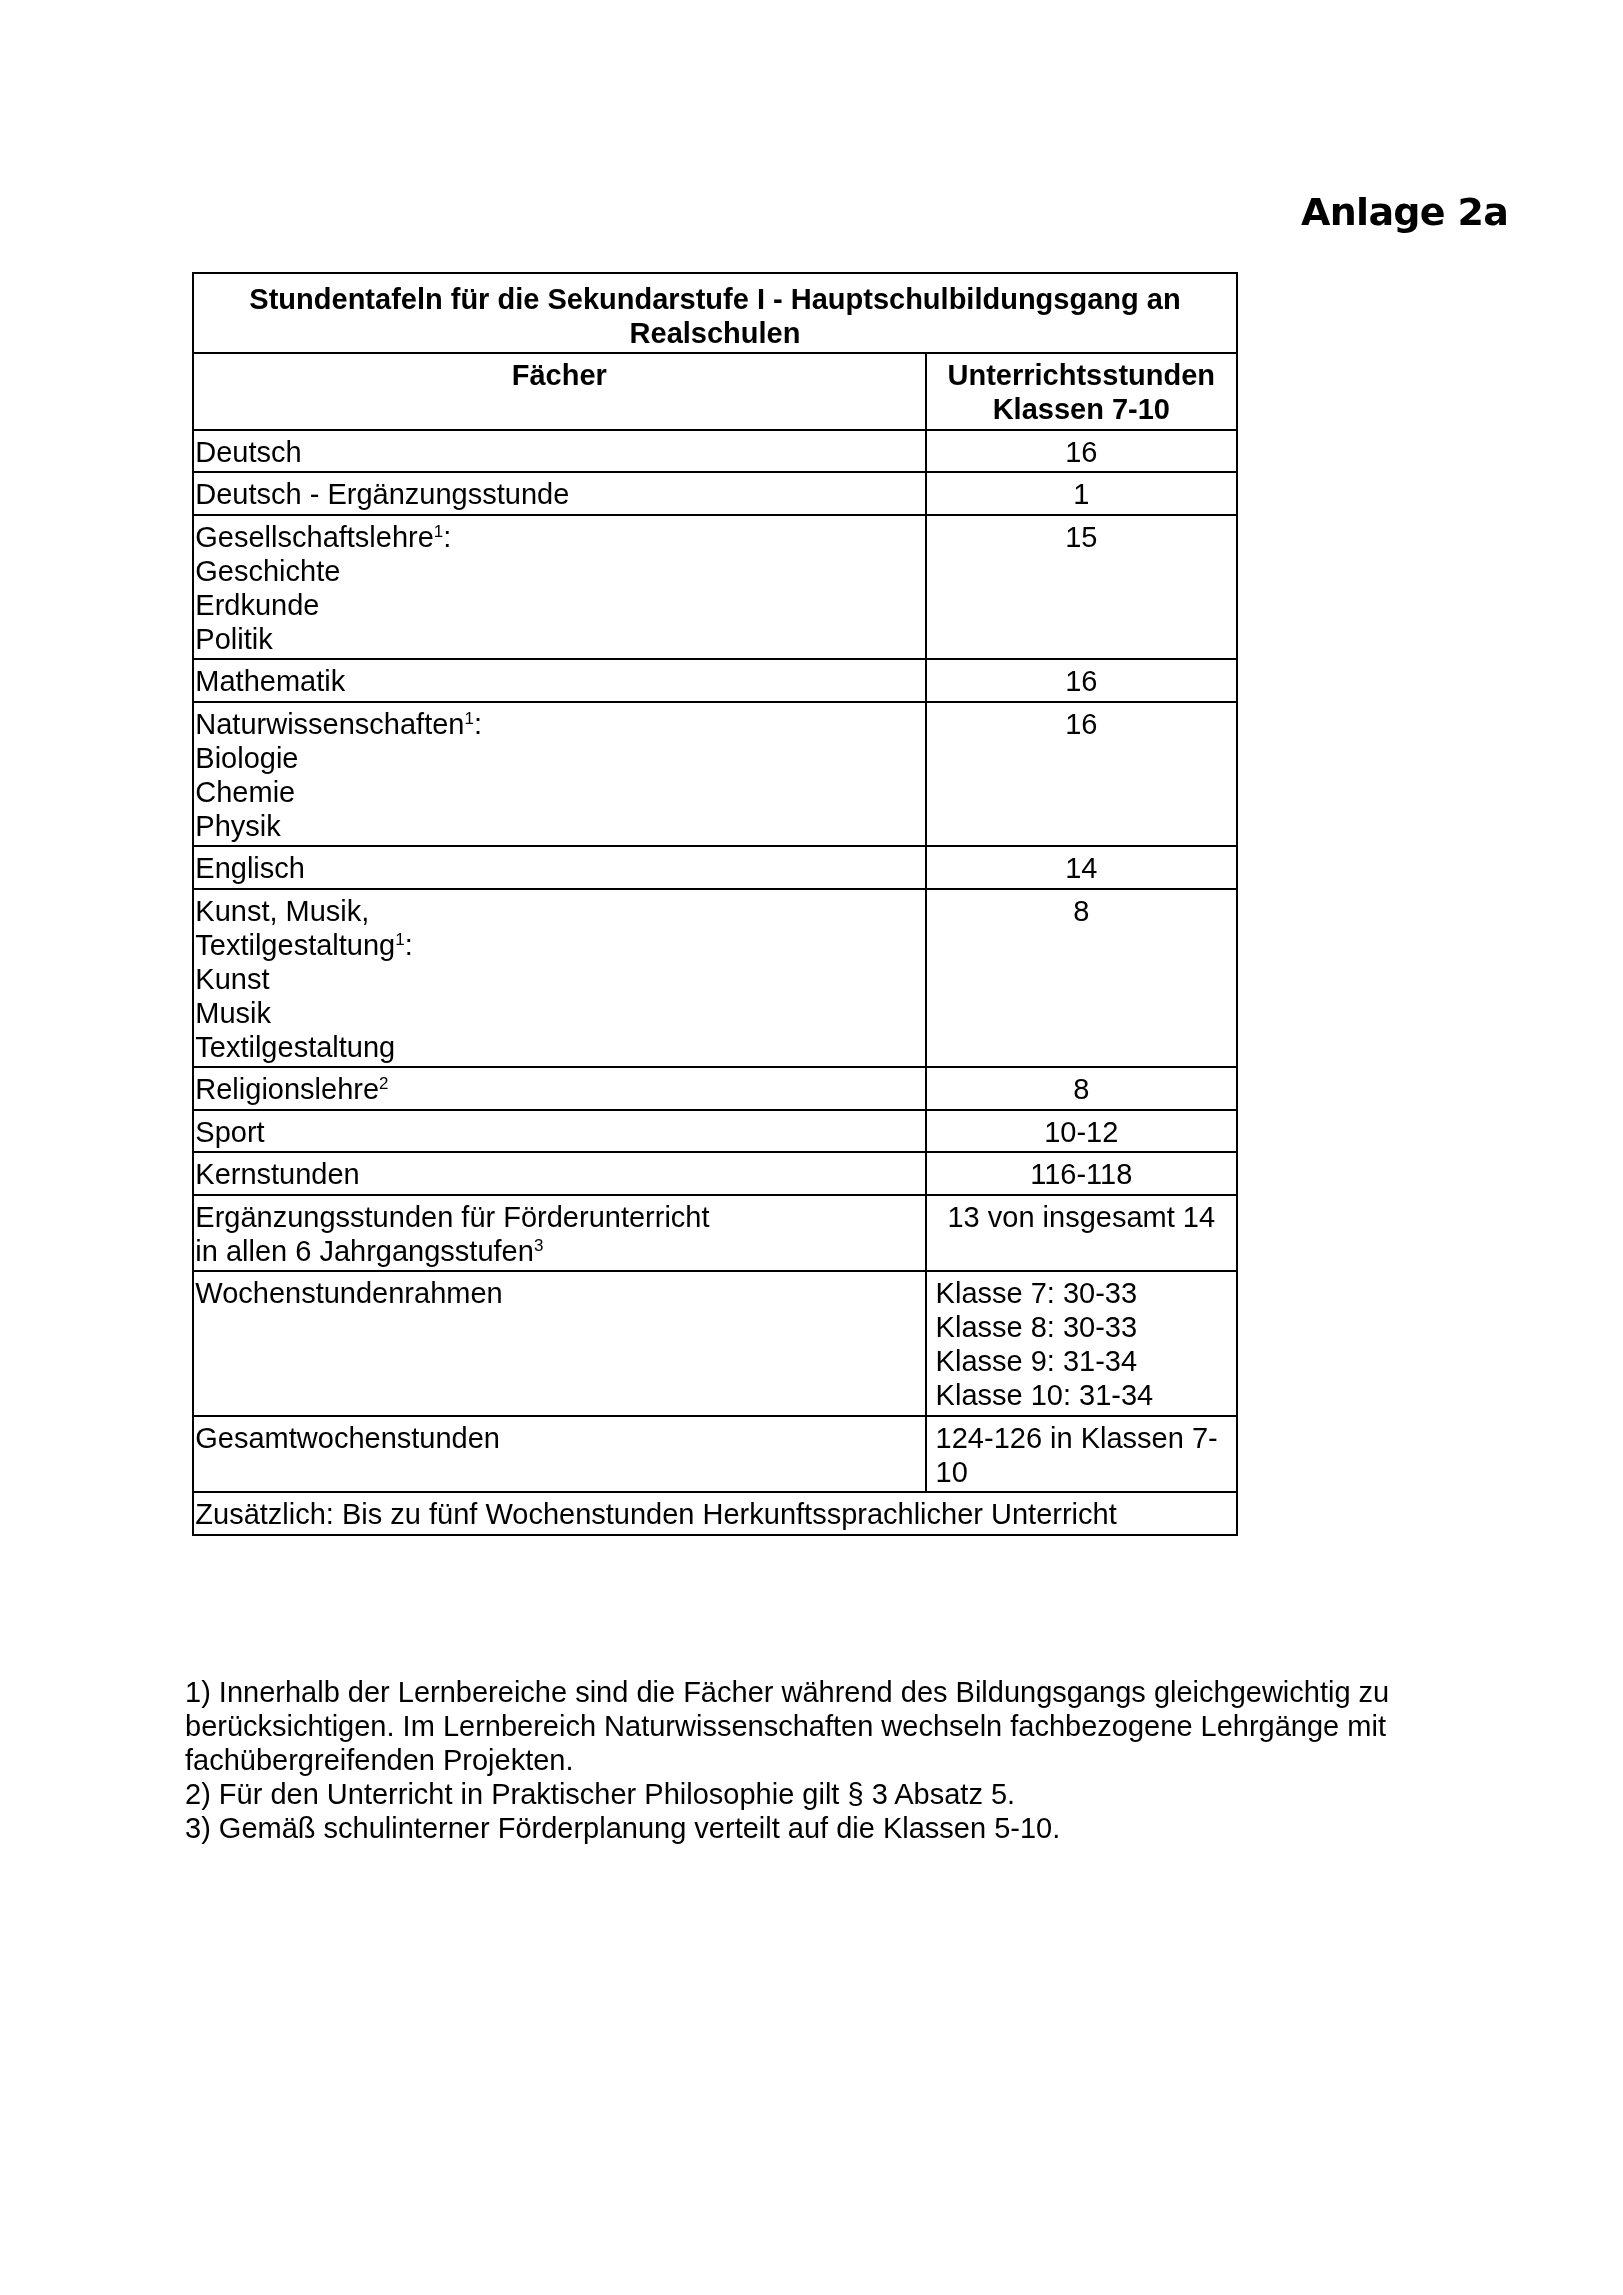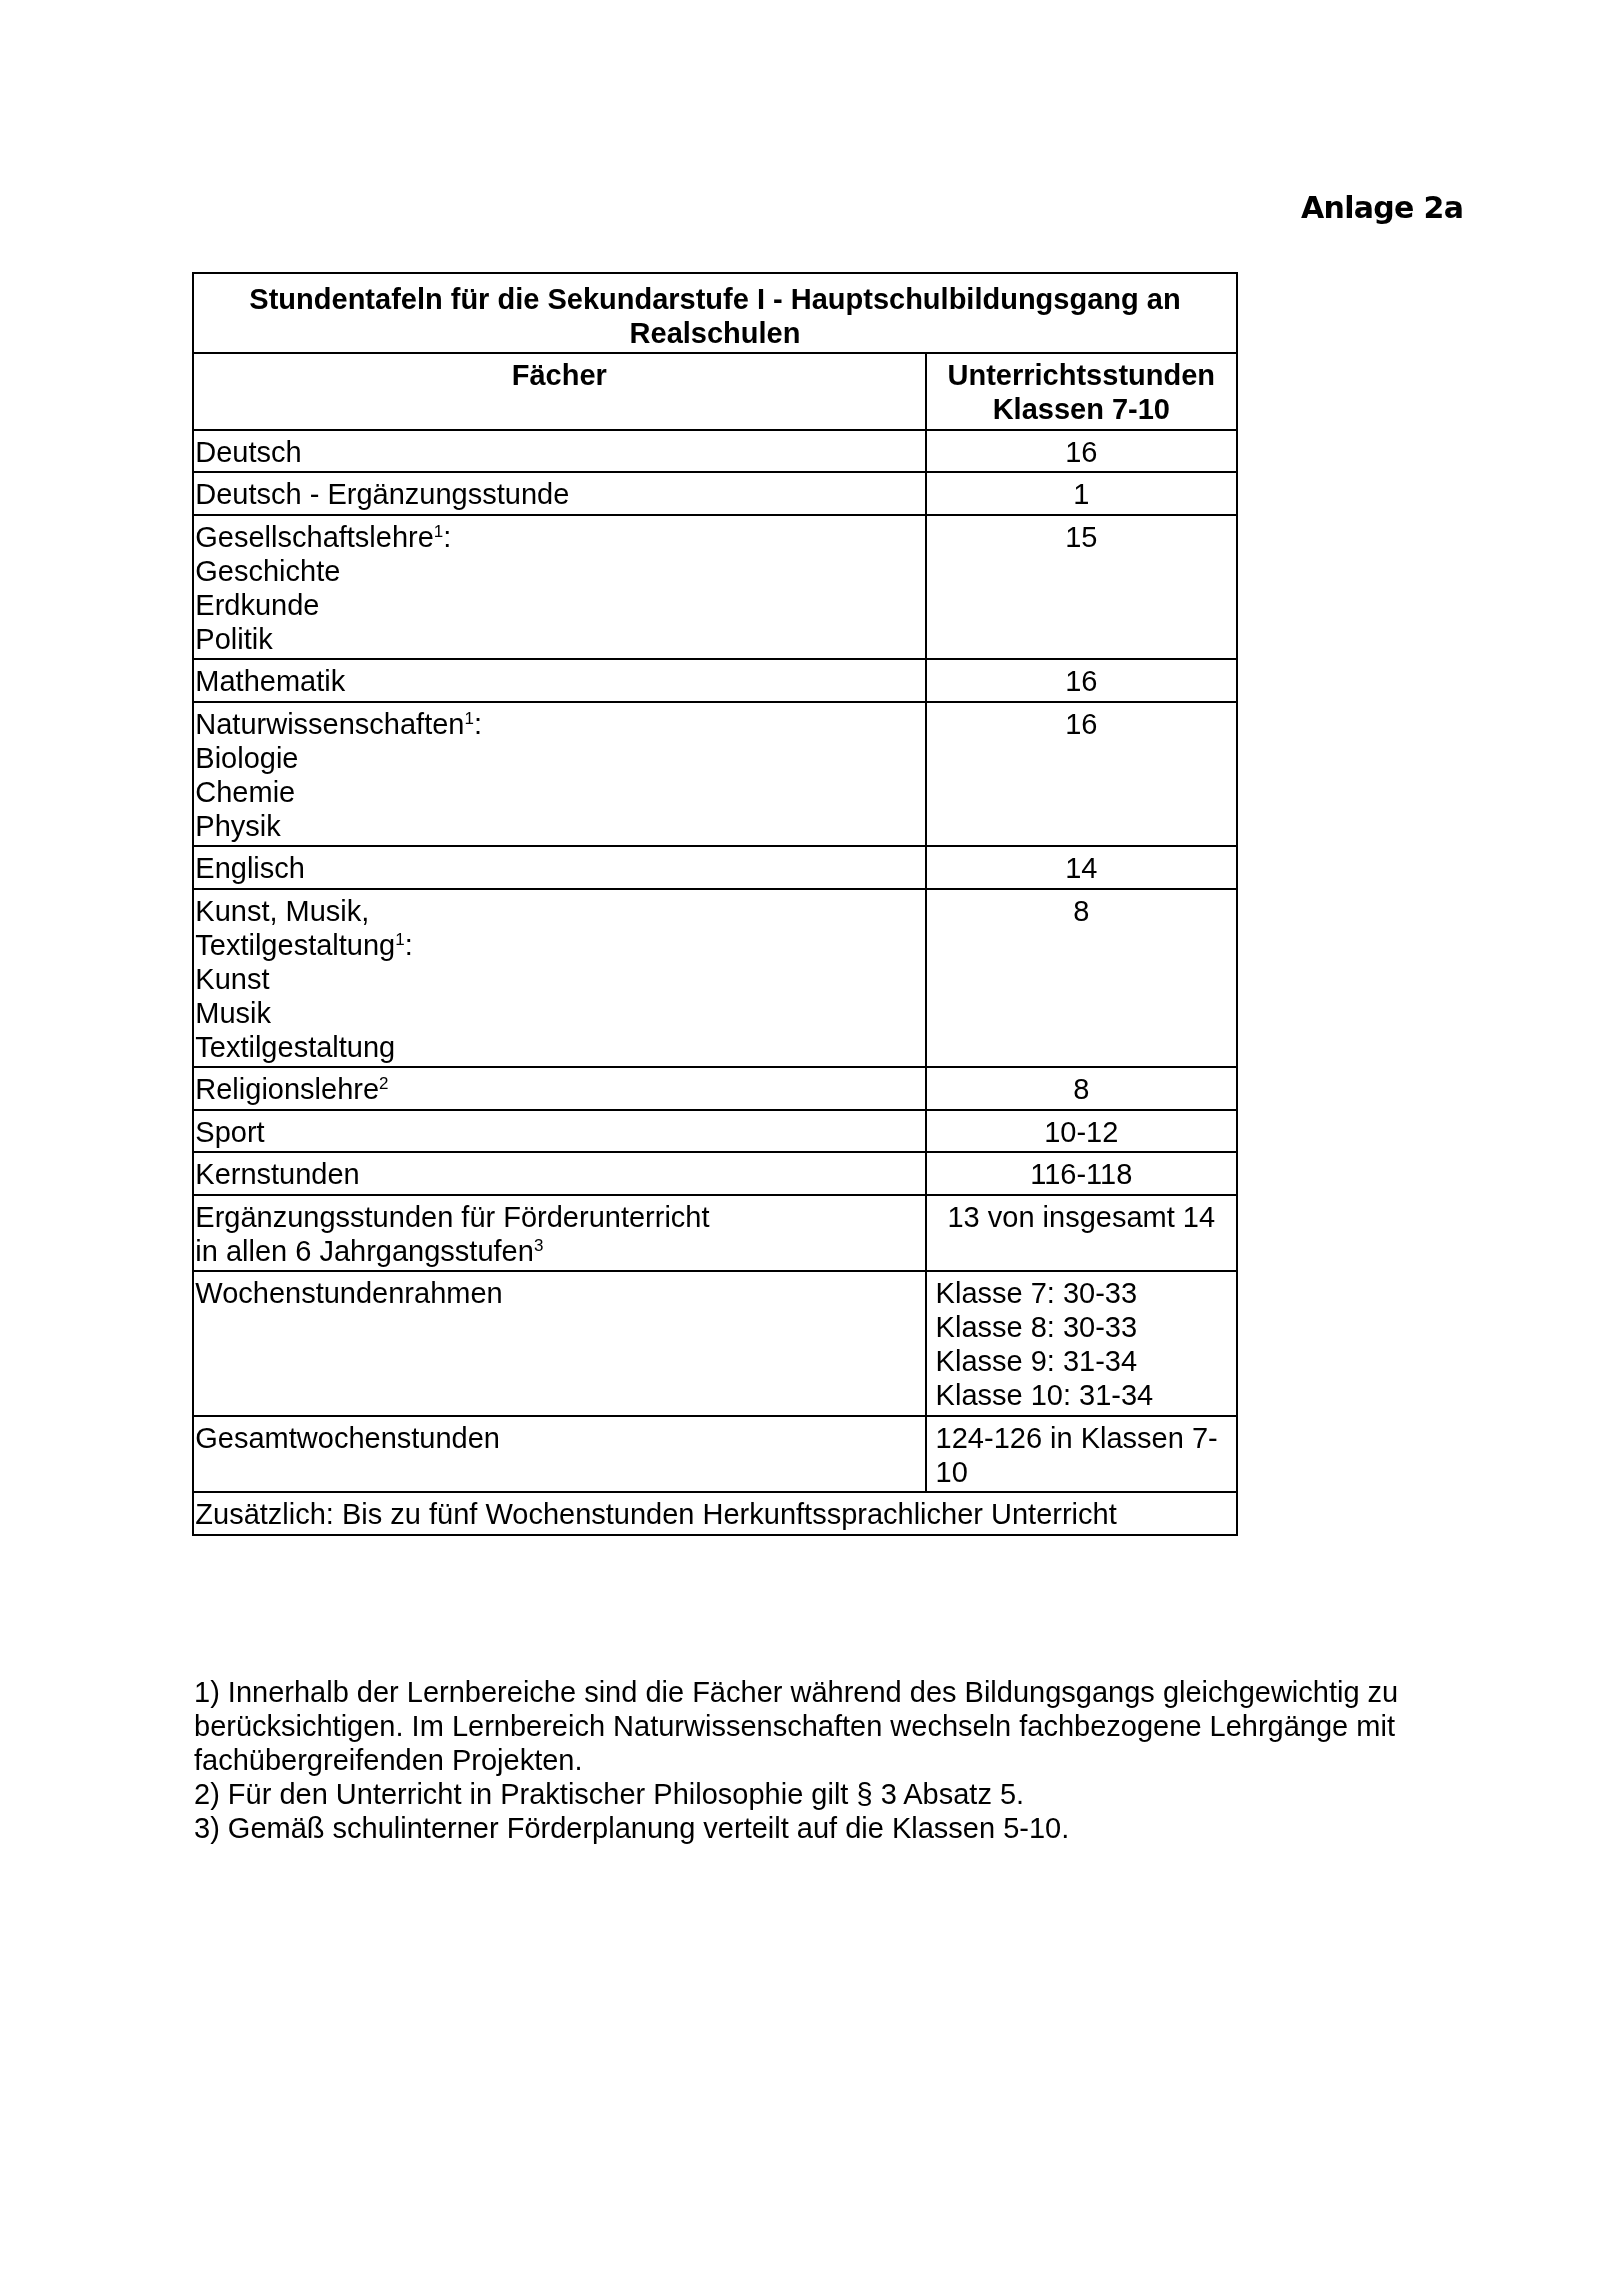--- a/index.html
+++ b/index.html
@@ -1,30 +1,30 @@
 <!DOCTYPE html>
 <html style="font-size:10.5px"><head>
 <meta charset="utf-8">
 <style>
   html, body { margin: 0; padding: 0; background: #ffffff; }
   body { width: 1623px; height: 2295px; position: relative; overflow: hidden;
          font-family: "Liberation Sans", sans-serif; color: #000; }
-  .anlage { position: absolute; left: 1301px; top: 190px; font-size: 30px; font-weight: bold;
+  .anlage { position: absolute; left: 1301px; top: 190px; font-size: 38px; font-weight: bold;
             font-family: "DejaVu Sans", sans-serif; letter-spacing: -0.7px; }
   table.st { position: absolute; left: 192px; top: 272px; width: 1046px;
              border-collapse: collapse; font-size: 29px; line-height: 34px; }
   table.st td { border: 2.6px solid #000; vertical-align: top; padding: 3.9px 1.3px 2.6px 1.3px; }
   td.c1 { width: 728px; }
   td.c2 { text-align: center; }
   td.c2.left { text-align: left; padding-left: 9px; }
   tr.title td { text-align: center; font-weight: bold; height: 52px; vertical-align: top; padding-top: 7.9px; }
   tr.header td { text-align: center; font-weight: bold; height: 65px; }
   .line { display: block; }
   sup { font-size: 17px; line-height: 0; vertical-align: 10.5px; }
-  .notes { position: absolute; left: 194px; top: 1675px; width: 1269px; font-size: 29px; line-height: 34px; }
+  .notes { position: absolute; left: 185px; top: 1675px; width: 1269px; font-size: 29px; line-height: 34px; }
   .notes p { margin: 0; }
 </style>
 </head>
 <body>
 
 <div class="anlage">Anlage 2a</div>
 
 <table class="st">
   <tbody>
       <tr class="title">

